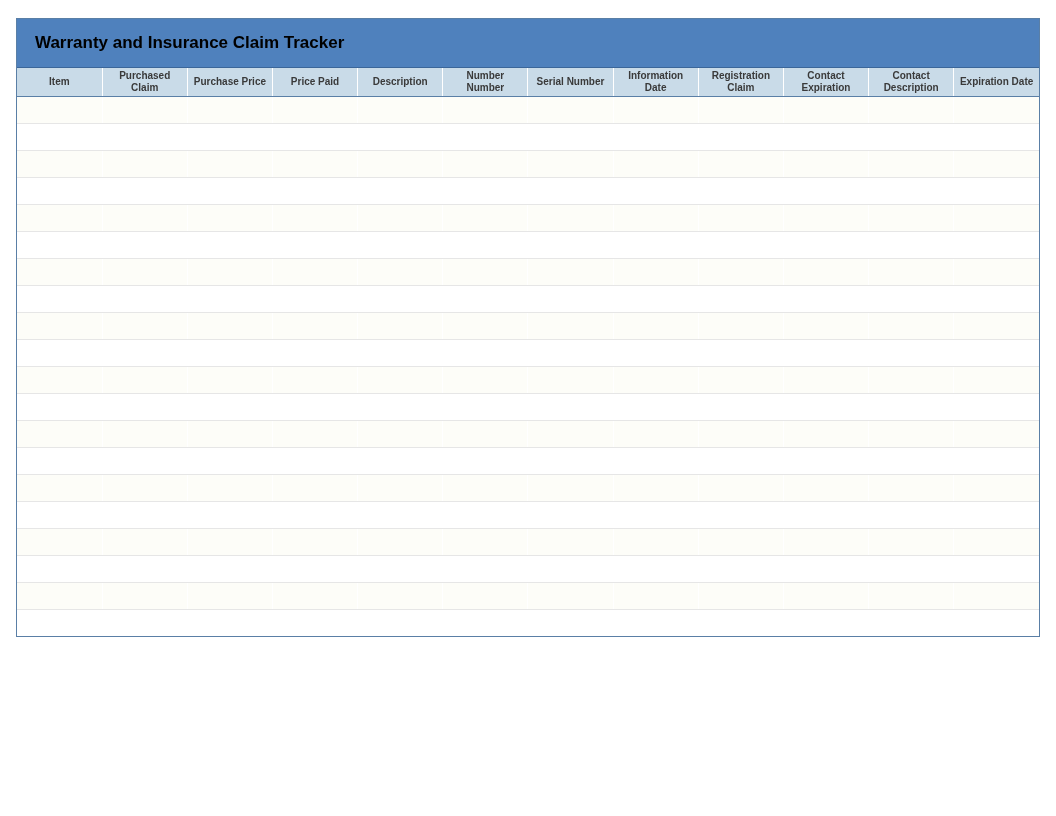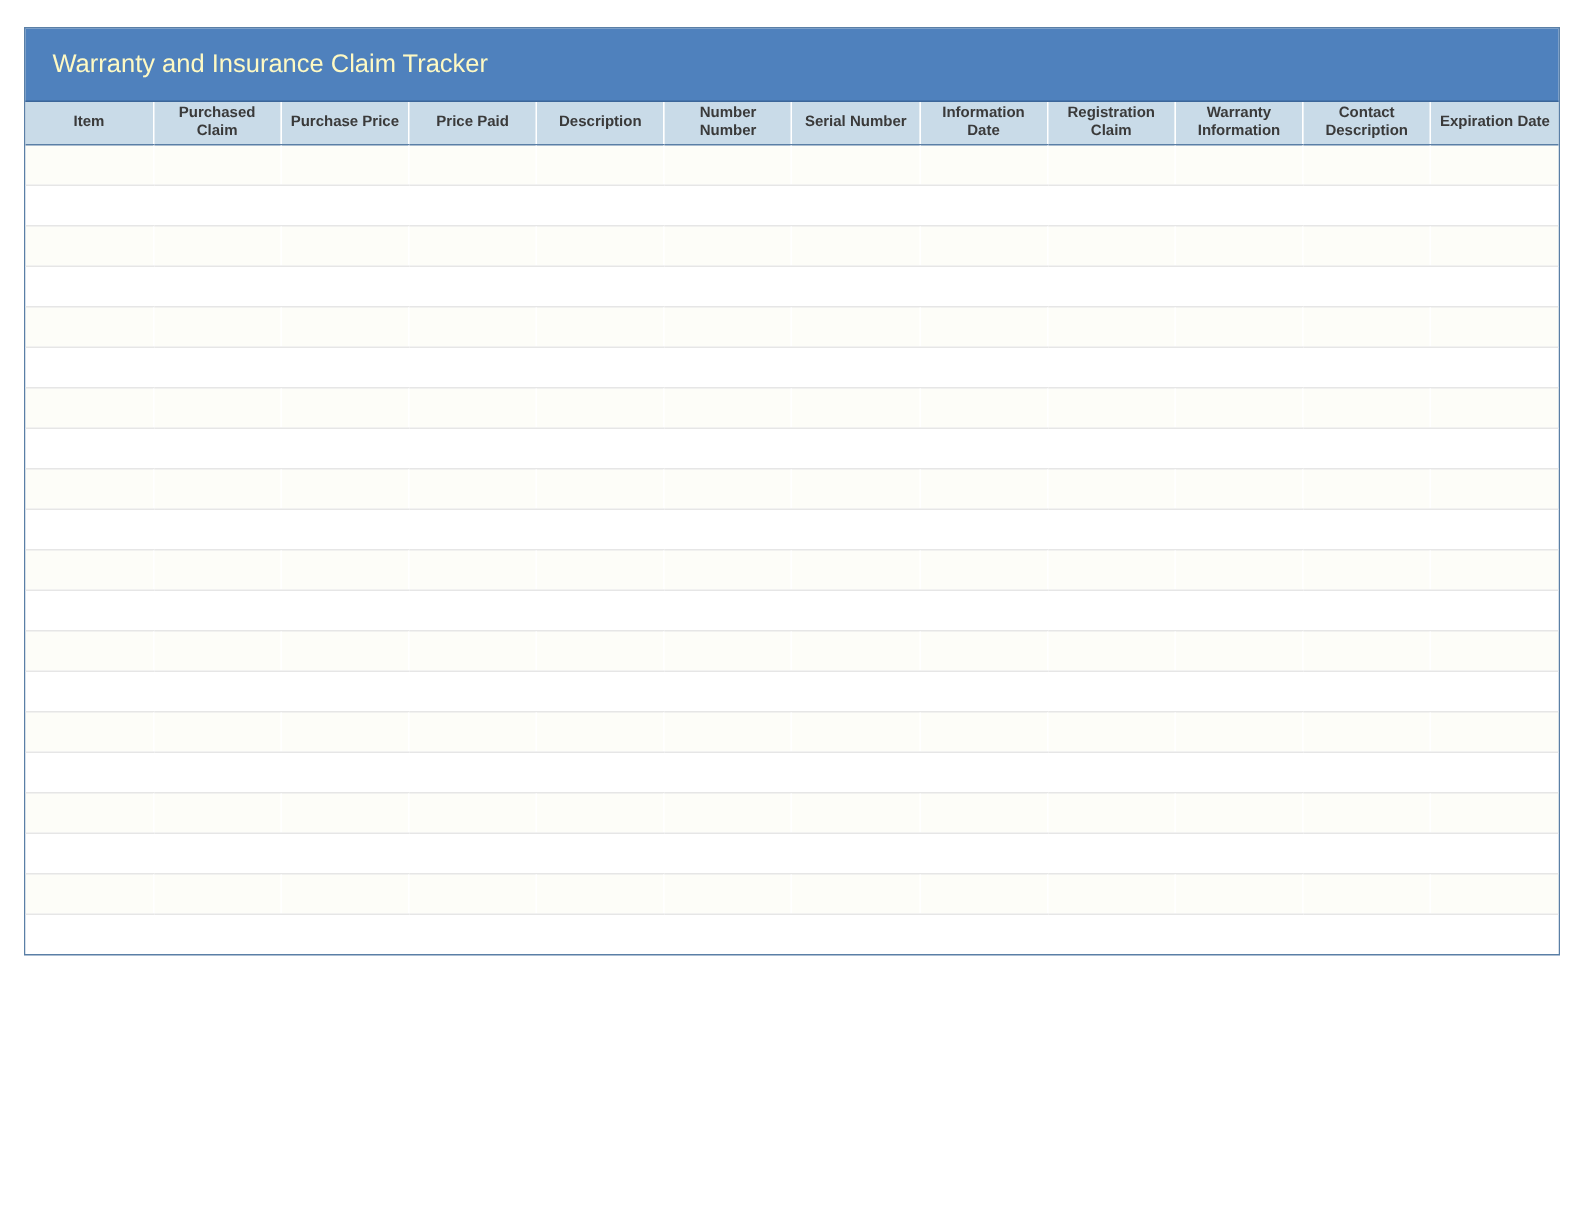--- a/index.html
+++ b/index.html
@@ -13,22 +13,22 @@
       width: 1056px;
       height: 816px;
       padding: 18px 16px;
     }
     .container {
       border: 1px solid #5a7fa6;
       width: 100%;
     }
     .title-bar {
       background: #4f81bd;
-      color: #fef9c3;
-      font-weight: normal;
+      color: #000000;
+      font-weight: bold;
       font-size: 17px;
       padding: 14px 16px 14px 18px;
       border-bottom: 1px solid #3b6699;
     }
     table {
       width: 100%;
       border-collapse: collapse;
       table-layout: fixed;
     }
     thead th {
@@ -78,21 +78,21 @@
       <tr>
         <th>Item</th>
         <th>Purchased Claim</th>
         <th>Purchase Price</th>
         <th>Price Paid</th>
         <th>Description</th>
         <th>Number Number</th>
         <th>Serial Number</th>
         <th>Information Date</th>
         <th>Registration Claim</th>
-        <th>Warranty Information</th>
+        <th>Contact Expiration</th>
         <th>Contact Description</th>
         <th>Expiration Date</th>
       </tr>
     </thead>
     <tbody id="table-body">
     <tr>
           <td></td>
           <td></td>
           <td></td>
           <td></td>

